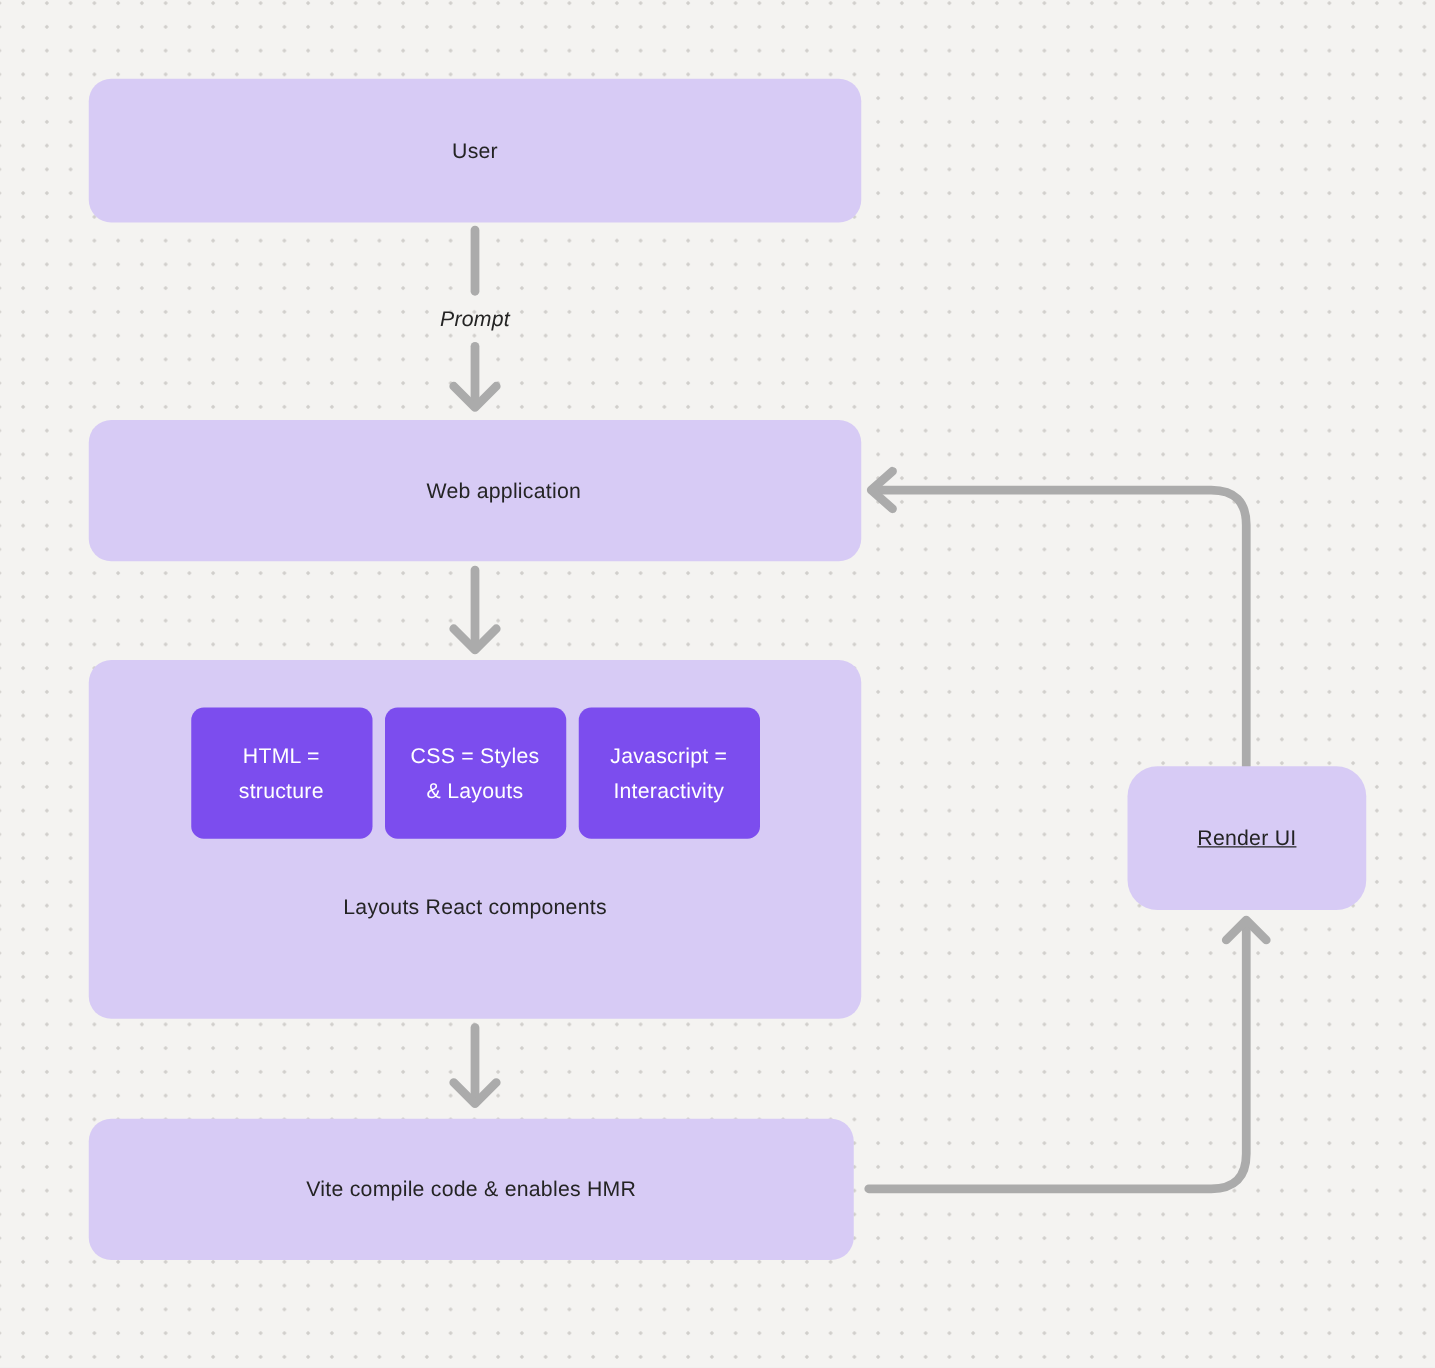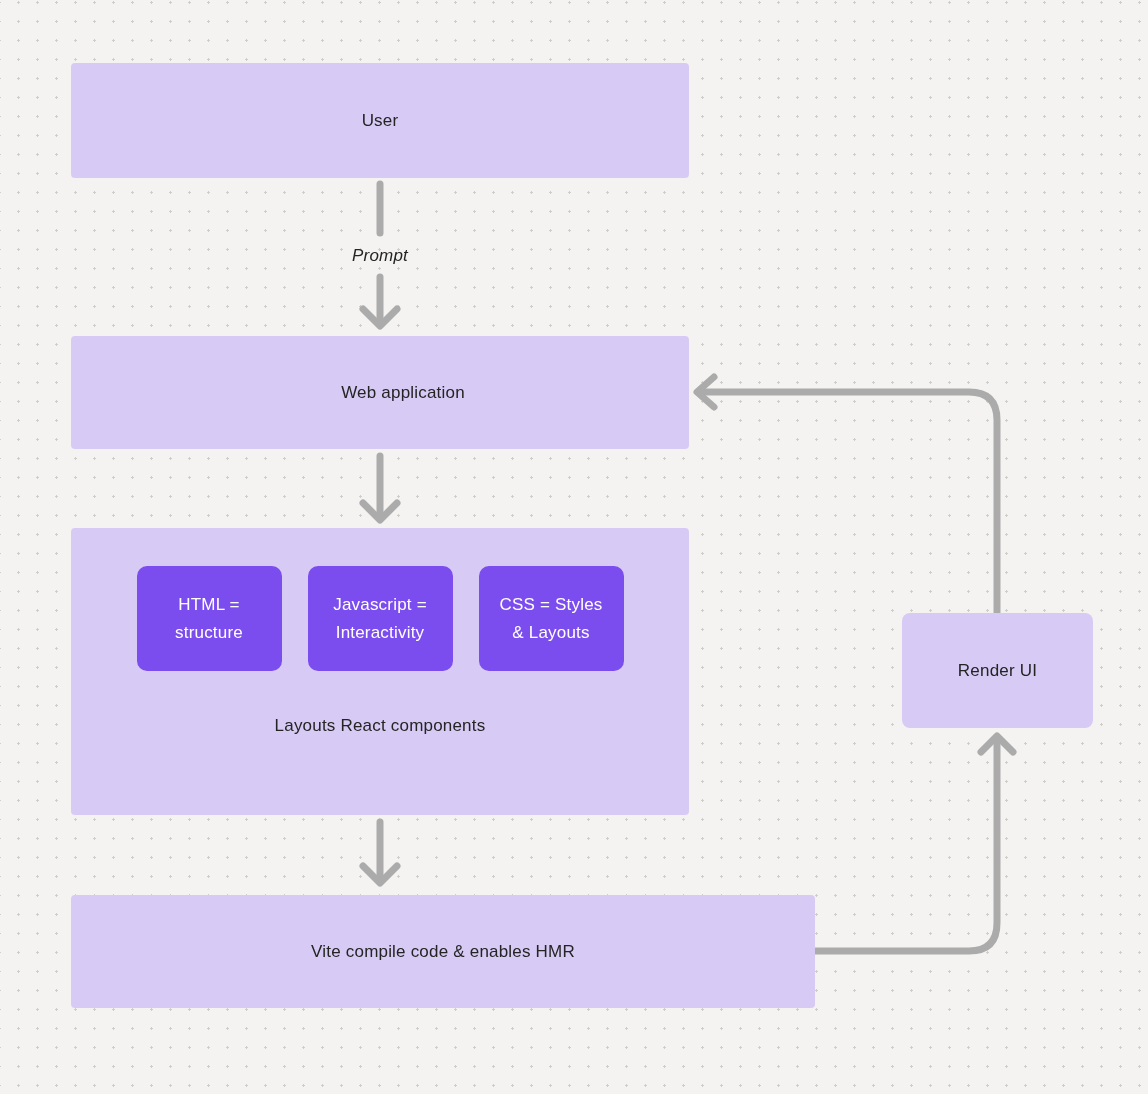--- a/index.html
+++ b/index.html
@@ -12,30 +12,30 @@
     position:relative; width:1148px; height:1094px; overflow:hidden;
     background-color:var(--background);
     background-image:radial-gradient(circle, var(--dot) 1.2px, transparent 1.4px);
     background-size:19px 19px; background-position:9px 12px;
   }
   .connector-layer{position:absolute;left:0;top:0;width:1148px;height:1094px;pointer-events:none;}
   .connector-layer path, .connector-layer polyline{
     fill:none; stroke:var(--connector); stroke-width:7; stroke-linecap:round; stroke-linejoin:round;
   }
   .node{
-    position:absolute; background:var(--node-fill); border-radius:4px;
+    position:absolute; background:var(--node-fill); border-radius:18px;
     display:flex; align-items:center; justify-content:center;
     color:var(--text-dark); font-size:17px; letter-spacing:.2px;
   }
   .node-user{left:71px;top:63px;width:618px;height:115px;}
   .node-web{left:71px;top:336px;width:618px;height:113px;padding-left:46px;}
   .node-group{left:71px;top:528px;width:618px;height:287px;display:block;}
-  .node-vite{left:71px;top:895px;width:744px;height:113px;}
-  .node-render{left:902px;top:613px;width:191px;height:115px;border-radius:8px;}
-  .chip-row{position:absolute;left:0;top:38px;width:618px;display:flex;justify-content:center;gap:26px;}
+  .node-vite{left:71px;top:895px;width:612px;height:113px;}
+  .node-render{left:902px;top:613px;width:191px;height:115px;border-radius:24px;text-decoration:underline;}
+  .chip-row{position:absolute;left:0;top:38px;width:618px;display:flex;justify-content:center;gap:10px;}
   .chip{
     width:145px;height:105px;background:var(--chip-fill);border-radius:10px;
     display:flex;align-items:center;justify-content:center;text-align:center;
     color:var(--text-light);font-size:17px;font-weight:500;line-height:28px;white-space:pre-line;
   }
   .group-caption{
     position:absolute;left:0;top:188px;width:618px;text-align:center;
     color:var(--text-dark);font-size:17px;letter-spacing:.2px;
   }
   .edge-label{
@@ -87,26 +87,26 @@
     <span>Web application</span>
   </div>
 
   <div class="node node-group">
     <div class="chip-row">
       <div class="chip">
         <span>HTML =
 structure</span>
       </div>
       <div class="chip">
+        <span>CSS = Styles
+&amp; Layouts</span>
+      </div>
+      <div class="chip">
         <span>Javascript =
 Interactivity</span>
-      </div>
-      <div class="chip">
-        <span>CSS = Styles
-&amp; Layouts</span>
       </div>
     </div>
     <div class="group-caption">Layouts React components</div>
   </div>
 
   <div class="node node-vite">
     <span>Vite compile code &amp; enables HMR</span>
   </div>
 
   <div class="node node-render">

